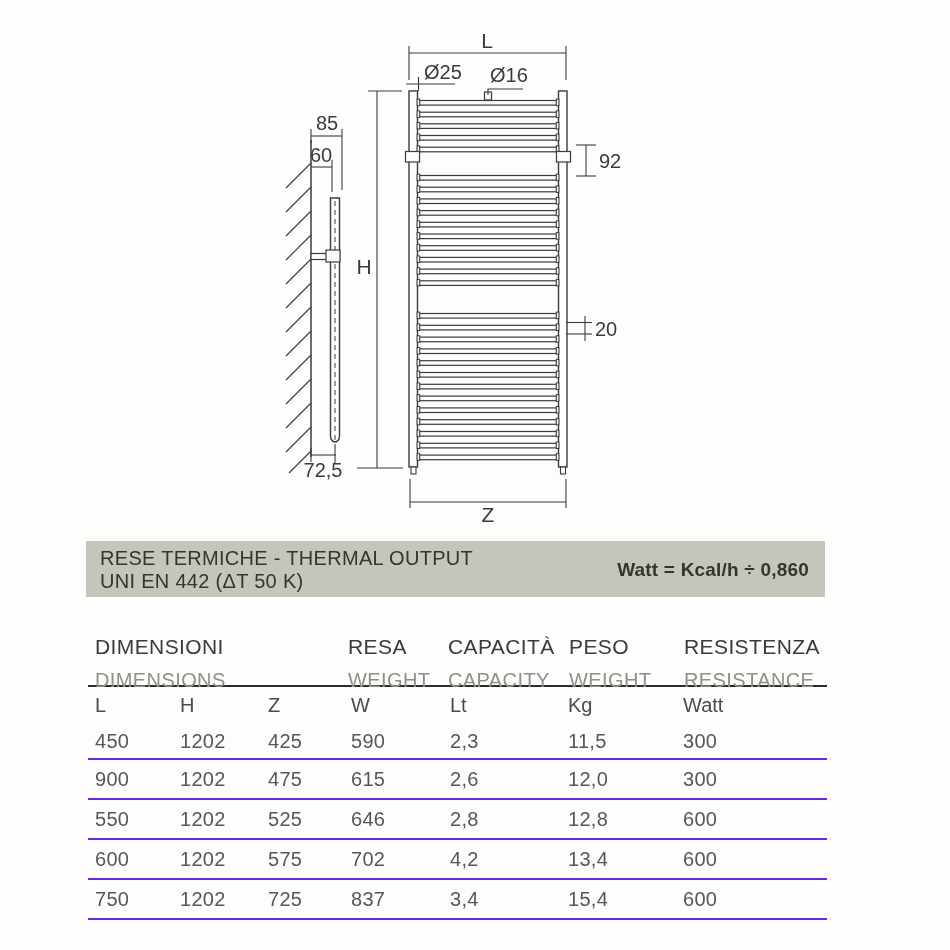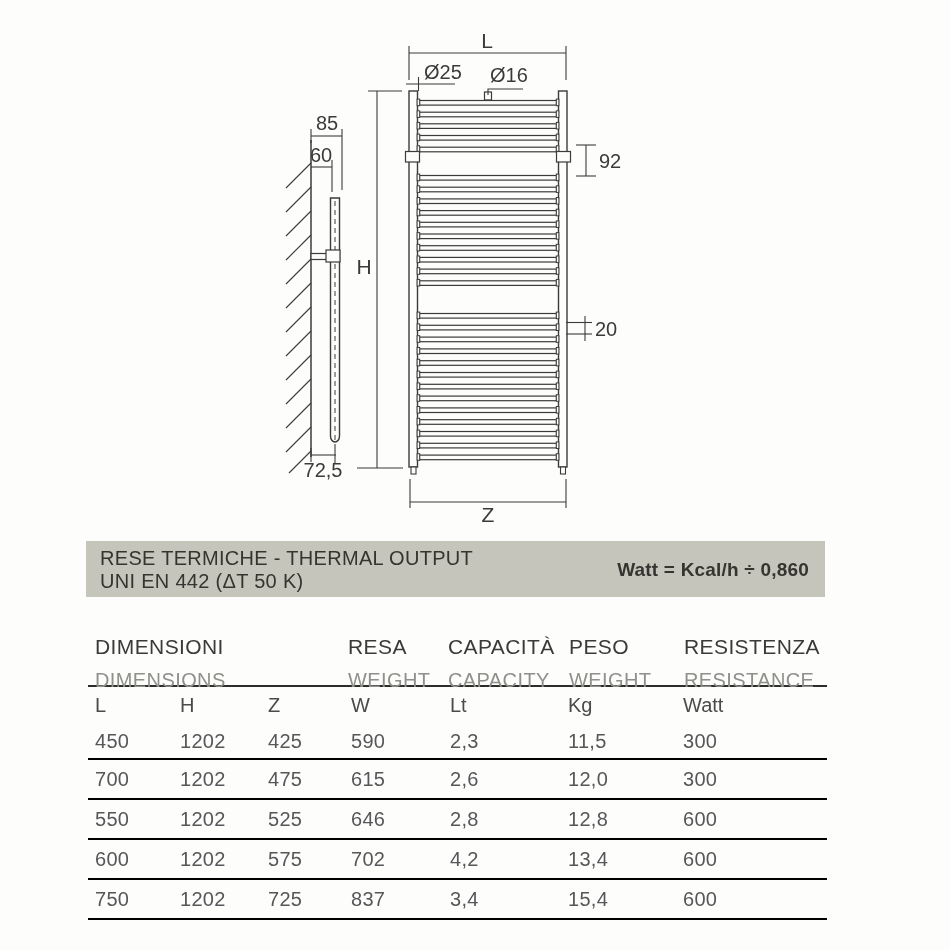--- a/index.html
+++ b/index.html
@@ -37,21 +37,21 @@
     box-sizing:border-box;padding:6px 0 2px 7px;height:58px;
     border-bottom:2px solid #2d2d2b;
   }
   .hgroup .it{font-size:21px;color:#3a3a38;letter-spacing:.4px;}
   .hgroup .en{font-size:20px;color:#8f8f8b;letter-spacing:.4px;margin-top:10px;}
   .grid-row{
     display:grid;grid-template-columns:85px 88px 83px 99px 118px 115px 1fr;
     box-sizing:border-box;padding-left:7px;align-items:center;
   }
   .units-row{height:37px;font-size:20px;color:#4b4b49;}
-  .data-row{height:40px;font-size:20px;color:#57575a;border-bottom:2px solid #000000;letter-spacing:.3px;}
+  .data-row{height:40px;font-size:20px;color:#57575a;border-bottom:2px solid #6d28d9;letter-spacing:.3px;}
   .data-row.first{height:36px;}
 </style>
 </head>
 <body>
 
 <div class="page">
 
   <svg class="drawing" viewBox="0 0 950 530" xmlns="http://www.w3.org/2000/svg">
     <defs>
       <g id="rung">
@@ -256,21 +256,21 @@
       <div>450</div>
       <div>1202</div>
       <div>425</div>
       <div>590</div>
       <div>2,3</div>
       <div>11,5</div>
       <div>300</div>
     </div>
 
     <div class="grid-row data-row">
-      <div>700</div>
+      <div>900</div>
       <div>1202</div>
       <div>475</div>
       <div>615</div>
       <div>2,6</div>
       <div>12,0</div>
       <div>300</div>
     </div>
 
     <div class="grid-row data-row">
       <div>550</div>

